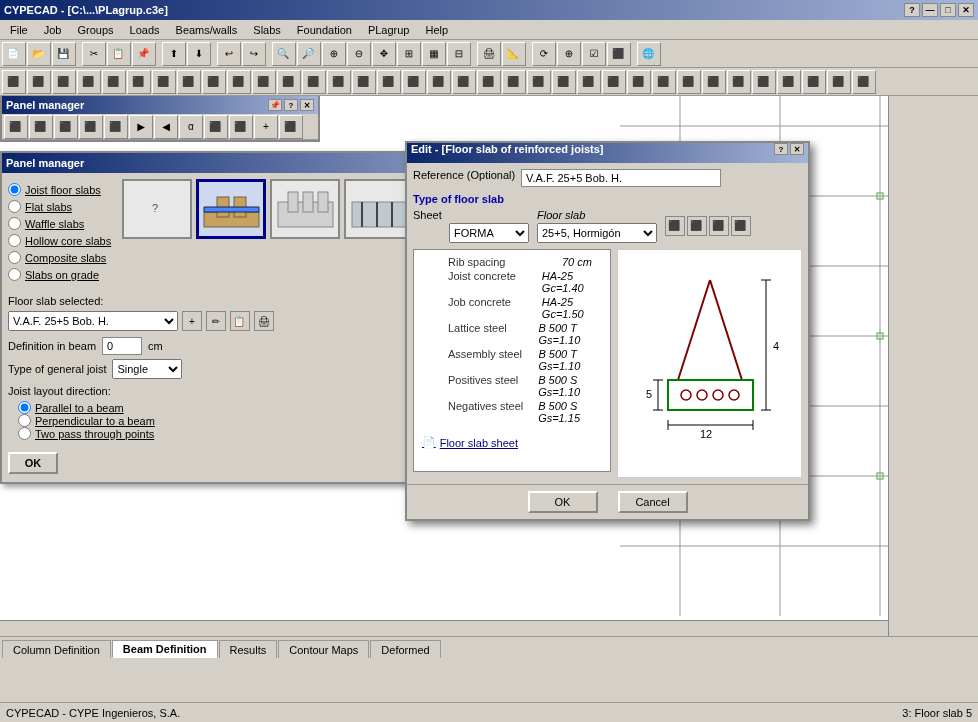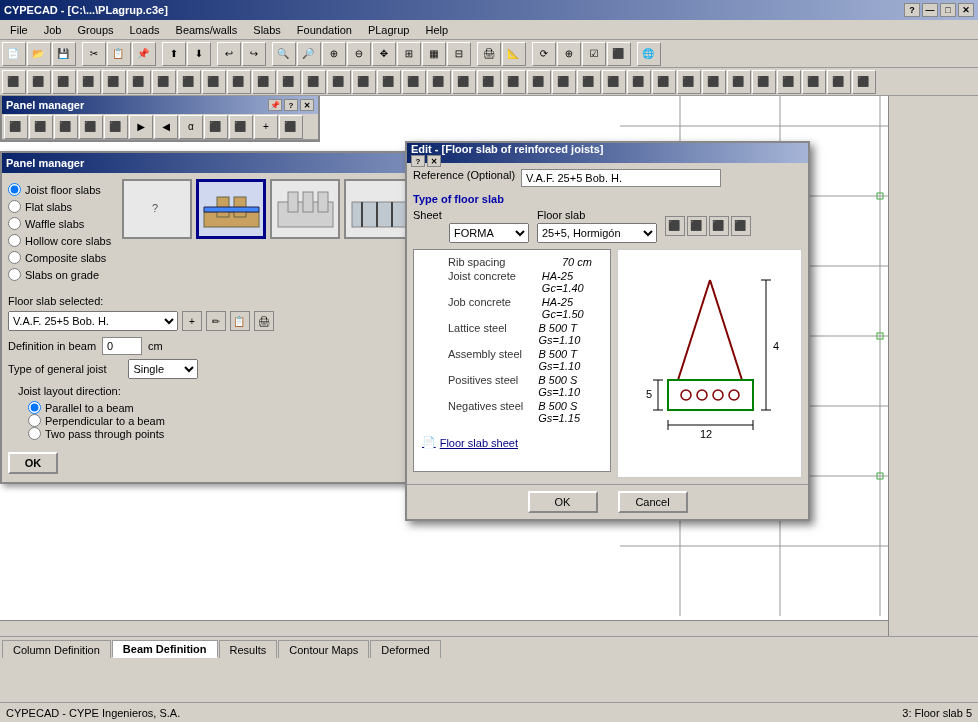--- a/index.html
+++ b/index.html
@@ -142,20 +142,21 @@
       display: flex;
       flex-direction: column;
       gap: 4px;
       padding: 4px 0;
     }
     .radio-item {
       display: flex;
       align-items: center;
       gap: 4px;
       cursor: pointer;
+      text-decoration: underline;
     }
     .radio-item input[type=radio] { cursor: pointer; }
     .slab-thumb {
       width: 70px; height: 60px;
       border: 2px solid #888;
       background: #e8e8e8;
       display: flex; align-items: center; justify-content: center;
       cursor: pointer;
       overflow: hidden;
     }
@@ -191,27 +192,27 @@
       background: white;
       padding: 1px 4px;
       height: 18px;
       width: 40px;
     }
 
     
     .joist-row {
       display: flex;
       align-items: center;
-      gap: 22px;
+      gap: 6px;
       padding: 2px 6px;
     }
 
     
     .joist-layout {
-      padding: 4px 16px;
+      padding: 4px 6px;
     }
     .joist-layout-label {
       font-weight: normal;
       margin-bottom: 4px;
     }
 
     
     .ok-area {
       padding: 8px 6px;
     }
@@ -234,27 +235,26 @@
       top: 45px; left: 405px;
       width: 405px;
       background: #d4d0c8;
       border: 2px solid #888;
       box-shadow: 4px 4px 8px rgba(0,0,0,0.5);
     }
     .edit-dialog-title {
       height: 20px;
       background: linear-gradient(to right, #0a246a, #a6b5d7);
       display: flex;
-      align-items: flex-start;
+      align-items: flex-end;
       justify-content: space-between;
-      padding: 0 4px;
+      padding: 8px 4px;
       color: white;
       font-size: 11px;
       font-weight: bold;
-      flex-direction: column;
     }
     .edit-dialog-content {
       padding: 6px;
     }
     .ref-row {
       display: flex;
       align-items: flex-start;
       gap: 6px;
       margin-bottom: 6px;
     }
@@ -270,21 +270,21 @@
       font-weight: bold;
       margin-bottom: 4px;
     }
     .sheet-floor-row {
       display: flex;
       align-items: center;
       gap: 8px;
       margin-bottom: 6px;
     }
     .sheet-label { width: 50px; }
-    .floor-label { width: 60px; }
+    .floor-label { width: 60px; font-style: italic; }
 
     
     .props-table {
       background: white;
       border: 1px solid #888;
       padding: 6px;
       margin-bottom: 6px;
       min-height: 160px;
     }
     .prop-row {

